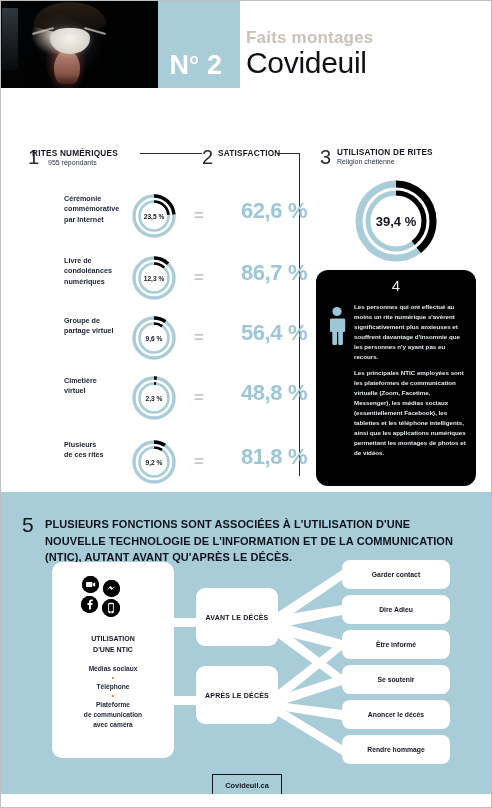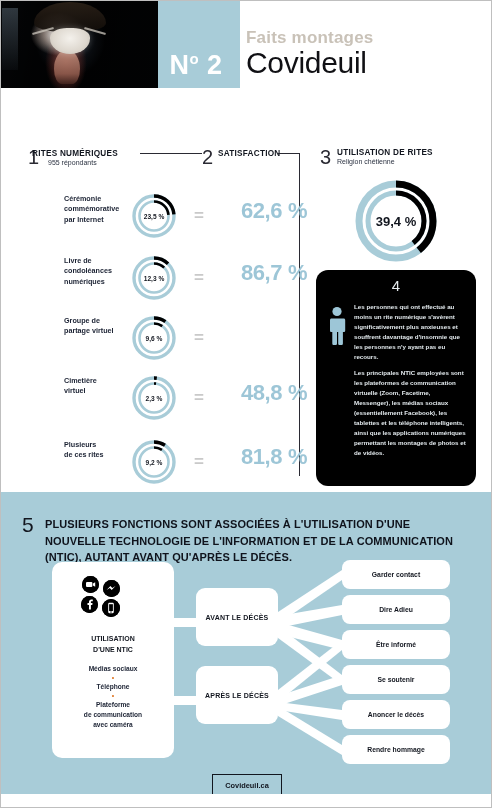--- a/index.html
+++ b/index.html
@@ -193,20 +193,21 @@
         <div class="donut">
           <svg width="48" height="48" viewBox="0 0 48 48" aria-hidden="true">
             <circle cx="24" cy="24" r="20" fill="none" stroke="#a8ccd8" stroke-width="3.4"></circle>
             <circle cx="24" cy="24" r="14.5" fill="none" stroke="#a8ccd8" stroke-width="2.6"></circle>
             <circle cx="24" cy="24" r="20" fill="none" stroke="#000" stroke-width="3.4" transform="rotate(-90 24 24)" stroke-dasharray="12.063715789784807 125.66370614359172"></circle>
             <circle cx="24" cy="24" r="14.5" fill="none" stroke="#000" stroke-width="2.6" transform="rotate(-90 24 24)" stroke-dasharray="8.746193947593985 91.106186954104"></circle>
           </svg>
           <div class="dval">9,6 %</div>
         </div>
         <div class="eq">=</div>
+        <div class="sat">56,4 %</div>
       </div>
       <div class="rite-row" style="top: 372px;">
         <div class="rite-label">Cimetière<br>virtuel</div>
         <div class="donut">
           <svg width="48" height="48" viewBox="0 0 48 48" aria-hidden="true">
             <circle cx="24" cy="24" r="20" fill="none" stroke="#a8ccd8" stroke-width="3.4"></circle>
             <circle cx="24" cy="24" r="14.5" fill="none" stroke="#a8ccd8" stroke-width="2.6"></circle>
             <circle cx="24" cy="24" r="20" fill="none" stroke="#000" stroke-width="3.4" transform="rotate(-90 24 24)" stroke-dasharray="2.8902652413026098 125.66370614359172"></circle>
             <circle cx="24" cy="24" r="14.5" fill="none" stroke="#000" stroke-width="2.6" transform="rotate(-90 24 24)" stroke-dasharray="2.0954422999443922 91.106186954104"></circle>
           </svg>

